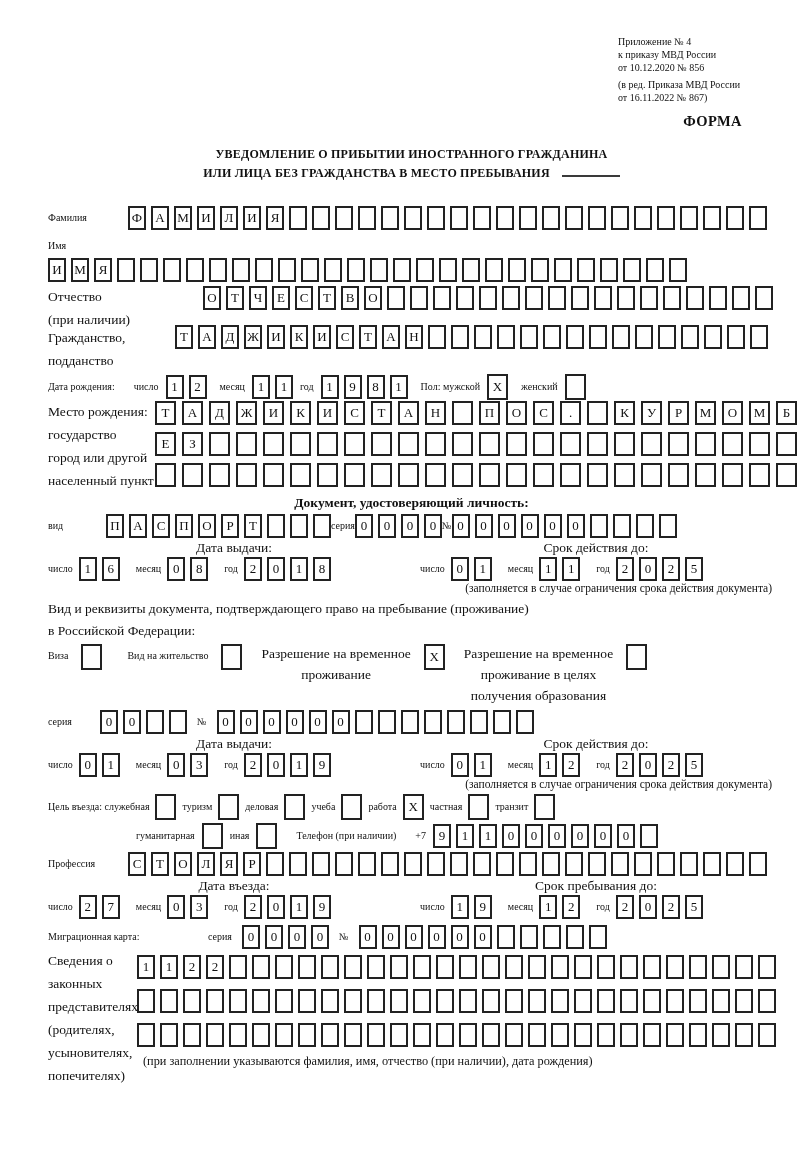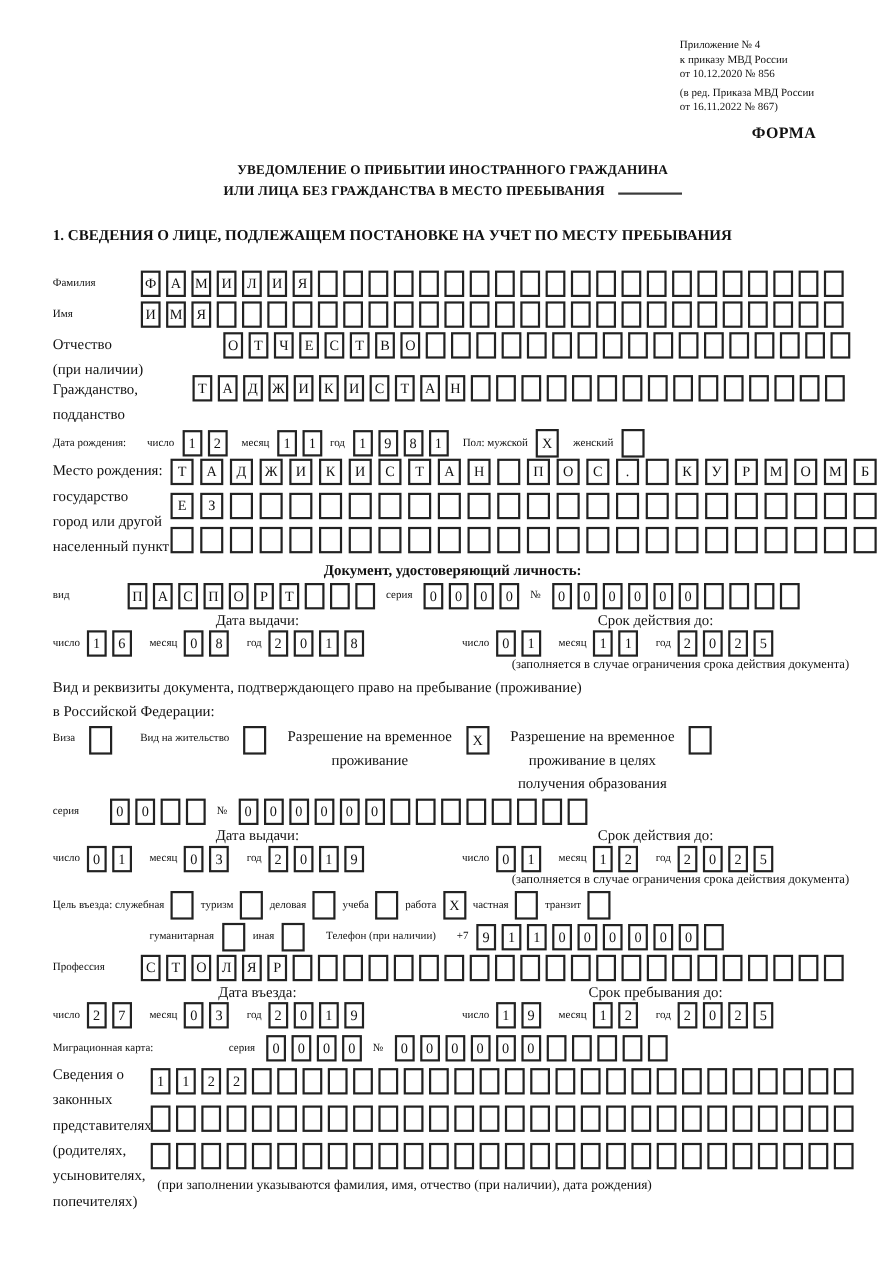--- a/index.html
+++ b/index.html
@@ -26,35 +26,35 @@
   .row { display:flex; align-items:flex-start; }
   .lab { font-size:10px; line-height:24px; white-space:nowrap; }
   .cells { display:flex; gap:5px; }
   .cell { width:18px; height:24px; border:2px solid #222; display:flex;
           align-items:center; justify-content:center; font-size:13px;
           background:#fff; flex:none; }
   .cells.wide { gap:6px; } .cells.wide .cell { width:21px; }
   .cells.big .cell { width:21px; height:26px; }
 
   .r-surname { margin-top:24px; }
-  .r-name { margin-top:4px; }
+  .r-name { margin-top:4px;flex-direction:column; }
   .labw80 { width:80px; flex:none; }
 
   .combo { position:relative; }
   .combo .al { position:absolute; left:0; font-size:13.5px; white-space:nowrap; }
   .combo .ac { position:absolute; }
   .combo1 { margin-top:4px; height:86px; }
   .combo2 { height:92px; }
   .combo3 { margin-top:4px; height:148px; }
 
   .r-birth { margin-top:2px; gap:7px; align-items:center; height:27px; }
   .sp12 { margin-left:12px; } .sp6 { margin-left:6px; }
 
   .doc-heading { text-align:center; font-weight:bold; font-size:13.5px; margin-top:2px; }
-  .r-kind { margin-top:3px; gap:10px; align-items:center; }
+  .r-kind { margin-top:3px; align-items:center; }
   .labw60 { width:58px; flex:none; }
 
   .dates { display:flex; margin-top:2px; }
   .dcol-l { width:372px; flex:none; }
   .dcol-r { width:352px; flex:none; }
   .dcap { text-align:center; font-size:13.5px; height:17px; }
   .drow { display:flex; gap:6px; align-items:center; }
   .dgrp { display:flex; gap:5px; margin-right:10px; }
   .dnote { font-size:11.5px; white-space:nowrap; text-align:right;
            margin-left:-90px; margin-top:1px; }
@@ -89,21 +89,20 @@
     <div>от 16.11.2022 № 867)</div>
   </div>
 
   <div class="form-word">ФОРМА</div>
 
   <div class="title">
     <div>УВЕДОМЛЕНИЕ О ПРИБЫТИИ ИНОСТРАННОГО ГРАЖДАНИНА</div>
     <div><span>ИЛИ ЛИЦА БЕЗ ГРАЖДАНСТВА В МЕСТО ПРЕБЫВАНИЯ</span><span class="uline"></span></div>
   </div>
 
-  <div class="section-heading">1. СВЕДЕНИЯ О ЛИЦЕ, ПОДЛЕЖАЩЕМ ПОСТАНОВКЕ НА УЧЕТ ПО МЕСТУ ПРЕБЫВАНИЯ</div>
 
   <div class="row r-surname">
     <div class="lab labw80">Фамилия</div>
     <div class="cells">
         <div class="cell">Ф</div>
         <div class="cell">А</div>
         <div class="cell">М</div>
         <div class="cell">И</div>
         <div class="cell">Л</div>
         <div class="cell">И</div>

